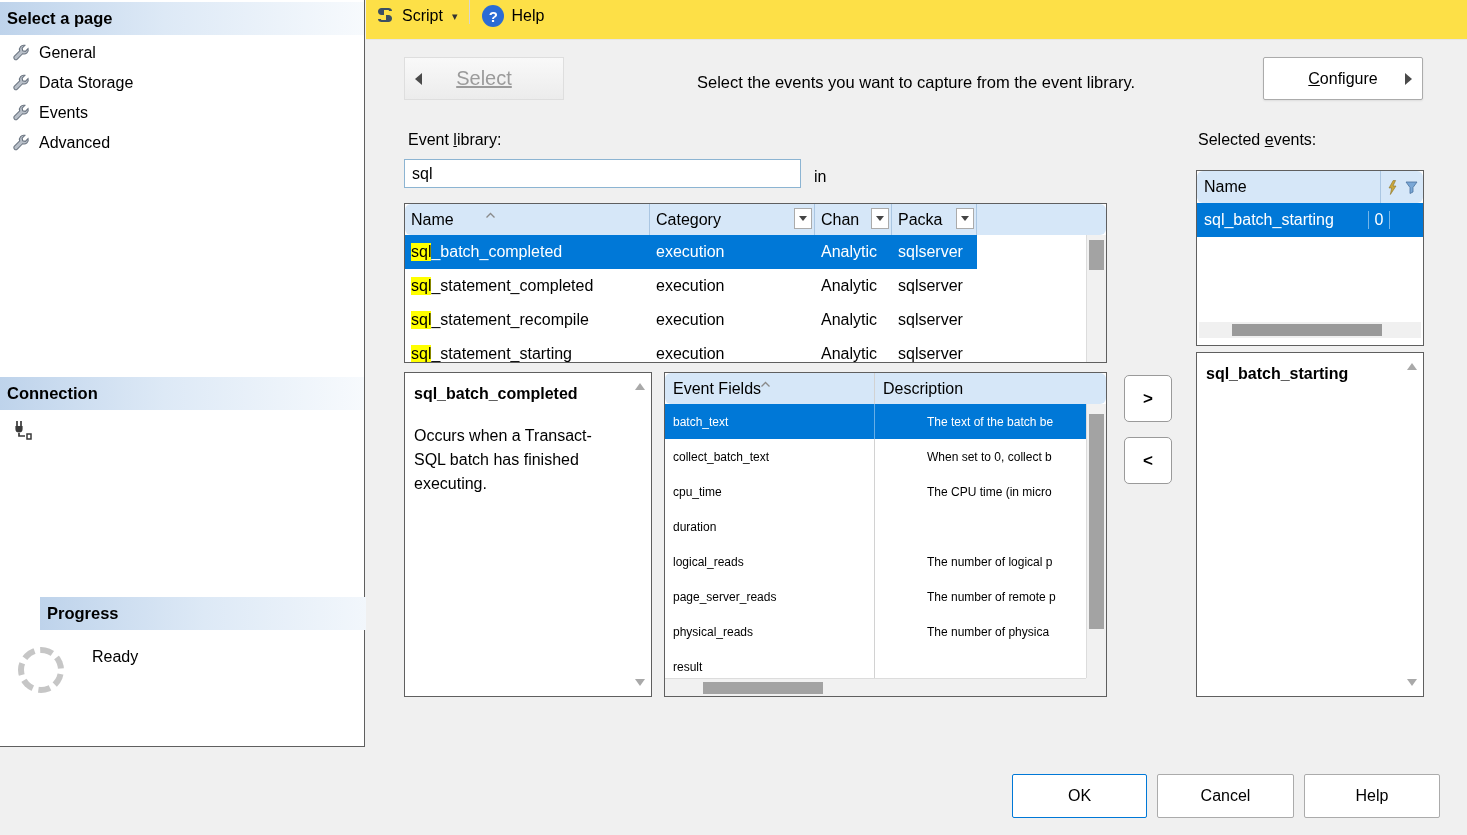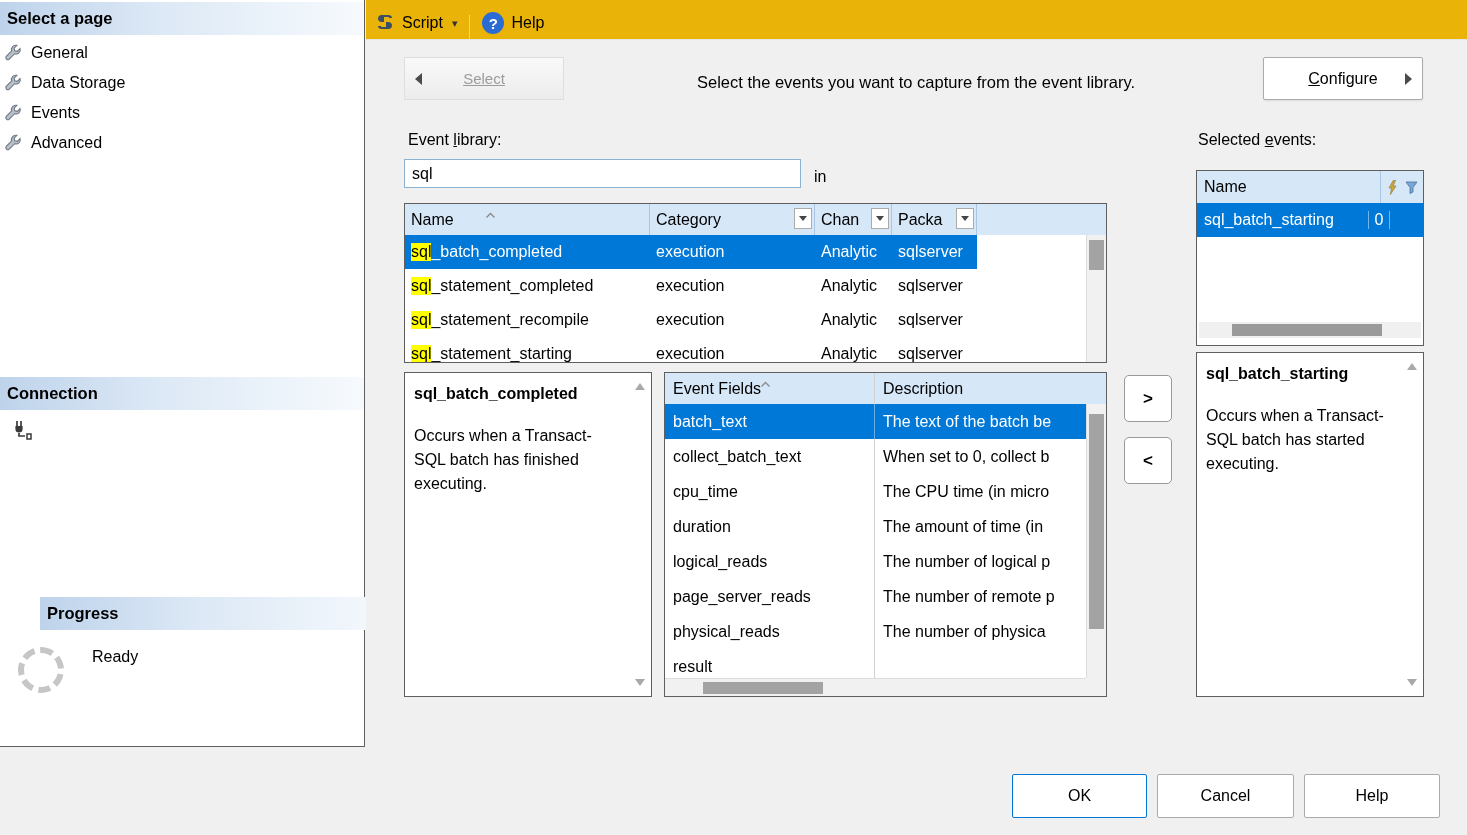--- a/index.html
+++ b/index.html
@@ -11,43 +11,43 @@
   
   .sidebar { position:absolute; left:0; top:0; width:365px; height:747px; background:#fff;
              border-right:1px solid #5f5f5f; border-bottom:1px solid #5f5f5f; }
   .side-header { position:absolute; left:0; width:100%; height:33px; display:flex; align-items:center;
                  padding-left:7px; font-weight:bold; font-size:16.5px;
                  background:linear-gradient(90deg,#bed3eb 0%, #dde9f6 45%, #f7fafd 100%); }
   .sh-select { top:2px; }
   .sh-conn   { top:377px; }
   .sh-prog   { top:597px;margin-left:40px; }
   .page-list { position:absolute; top:38px; left:0; width:100%; }
-  .page-item { height:30px; display:flex; align-items:center; gap:9px; padding-left:4px; cursor:default; }
+  .page-item { height:30px; display:flex; align-items:center; gap:9px; padding-left:12px; cursor:default; }
   .page-item .ic { width:18px; height:18px; display:inline-flex; }
   .conn-icon { position:absolute; left:12px; top:420px; }
   .progress-area { position:absolute; left:0; top:645px; width:100%; height:70px; }
   .spinner { position:absolute; left:18px; top:2px; width:46px; height:46px; border-radius:50%;
              border:6px dashed #c6c6c6; }
   .ready-text { position:absolute; left:92px; top:3px; font-size:16px; }
 
   
-  .toolbar { position:absolute; left:366px; top:0; right:0; height:40px; background:#eab308;
-             border-bottom:1px solid #e6e6e6; display:flex; align-items:flex-end; }
+  .toolbar { position:absolute; left:366px; top:0; right:0; height:40px; background:#fde047;
+             border-bottom:1px solid #e6e6e6; display:flex; align-items:flex-start; }
   .tool-btn { display:flex; align-items:center; gap:7px; height:32px; padding:0 9px; cursor:default; }
   .dd-arrow { font-size:11px; color:#333; margin-left:2px; }
   .vsep { width:1px; height:24px; background:#d5d5d5; margin:0 3px; }
   .help-circle { width:22px; height:22px; border-radius:50%; background:#2b6cd4; color:#fff;
                  font-weight:bold; font-size:15px; display:flex; align-items:center; justify-content:center; }
 
   
   .content { position:absolute; left:366px; top:40px; width:1101px; height:707px; background:#f0f0f0; }
 
   .select-btn { position:absolute; left:38px; top:17px; width:160px; height:43px;
                 background:linear-gradient(#f9f9f9,#ececec); border:1px solid #dedede;
-                display:flex; align-items:center; justify-content:center; gap:10px; font-size:15px; }
+                display:flex; align-items:center; justify-content:center; gap:10px; font-size:20px; }
   .select-btn .lbl { color:#9b9b9b; text-decoration:underline; }
   .tri-left  { width:0; height:0; border-top:6px solid transparent; border-bottom:6px solid transparent;
                border-right:7px solid #4a4a4a; position:absolute; left:10px; }
   .tri-right { width:0; height:0; border-top:6px solid transparent; border-bottom:6px solid transparent;
                border-left:7px solid #4a4a4a; position:absolute; right:10px; }
 
   .instruction { position:absolute; left:250px; top:33px; width:600px; text-align:center; font-size:16.5px; }
 
   .configure-btn { position:absolute; left:897px; top:17px; width:160px; height:43px; background:#fff;
                    border:1px solid #ababab; border-radius:2px; font-size:16px;
@@ -61,21 +61,21 @@
 
   .search-input { position:absolute; left:38px; top:119px; width:397px; height:29px;
                   border:1px solid #8cb4d2; padding:0 7px; font:16px "Liberation Sans",sans-serif; }
 
   .scope-dd { position:absolute; left:475px; top:121px; width:266px; height:30px; background:#fff;
               border:1px solid #ababab; display:flex; align-items:center; padding-left:9px; font-size:16px; }
   .scope-dd svg { position:absolute; right:9px; top:11px; }
 
   
   .panel { position:absolute; background:#fff; border:1px solid #5f5f5f; overflow:hidden; }
-  .t-header { display:flex; background:#d6e7f8; align-items:center; position:relative; }
+  .t-header { display:flex; background:#d6e7f8; align-items:center; position:relative;border-radius:6px; }
   .t-cell { display:flex; align-items:center; height:100%; position:relative; }
   .hdr-sep { border-right:1px solid #aac6e2; }
   .combo-btn { position:absolute; right:2px; top:4px; width:18px; height:21px; background:#fff;
                border:1px solid #ababab; display:flex; align-items:center; justify-content:center; }
   .chev { width:0; height:0; border-left:4px solid transparent; border-right:4px solid transparent;
           border-top:5px solid #444; }
   .sort-caret { position:absolute; top:1px; }
   .hl { background:#ffff00; color:#000; }
   .row-sel { background:#0078d7; color:#fff; }
 
@@ -97,21 +97,21 @@
   .arr-up, .arr-down { position:absolute; right:6px; width:0; height:0;
                        border-left:5px solid transparent; border-right:5px solid transparent; }
   .arr-up   { top:10px;   border-bottom:7px solid #a9a9a9; }
   .arr-down { bottom:10px; border-top:7px solid #a9a9a9; }
   .d-event { left:38px; top:332px; width:248px; height:325px; }
   .d-sel   { left:830px; top:312px; width:228px; height:345px; }
 
   
   .fields-table { left:298px; top:332px; width:443px; height:325px; }
   .fields-table .t-header { height:31px; }
-  .ft-row { display:flex; height:35px; width:421px; align-items:center; font-size:16px; }
+  .ft-row { display:flex; height:35px; width:421px; align-items:center; font-size:12px;gap:44px; }
   .c-field { width:210px; padding-left:8px; border-right:1px solid #d2d2d2; overflow:hidden; white-space:nowrap; }
   .c-fdesc { flex:1; padding-left:8px; overflow:hidden; white-space:nowrap; }
   .row-sel .c-field { border-right-color:rgba(255,255,255,.4); }
   .vs-fields { top:31px; bottom:18px; }
   .hscroll { position:absolute; left:0; right:20px; bottom:0; height:18px; background:#f1f1f1;
              border-top:1px solid #dcdcdc; }
   .hthumb { position:absolute; top:3px; height:12px; background:#a3a3a3; }
   .sb-corner { position:absolute; right:0; bottom:0; width:20px; height:18px; background:#f1f1f1; }
 
   
@@ -339,21 +339,20 @@
       <div class="ft-row">
         <div class="t-cell c-field">collect_batch_text</div>
         <div class="t-cell c-fdesc">When set to 0, collect b</div>
       </div>
       <div class="ft-row">
         <div class="t-cell c-field">cpu_time</div>
         <div class="t-cell c-fdesc">The CPU time (in micro</div>
       </div>
       <div class="ft-row">
         <div class="t-cell c-field">duration</div>
-        <div class="t-cell c-fdesc">The amount of time (in</div>
       </div>
       <div class="ft-row">
         <div class="t-cell c-field">logical_reads</div>
         <div class="t-cell c-fdesc">The number of logical p</div>
       </div>
       <div class="ft-row">
         <div class="t-cell c-field">page_server_reads</div>
         <div class="t-cell c-fdesc">The number of remote p</div>
       </div>
       <div class="ft-row">
@@ -401,21 +400,20 @@
         <div class="st-count">0</div>
         <div class="st-fill row-sel"></div>
       </div>
       <div class="sel-hscroll">
         <div class="sel-hthumb"></div>
       </div>
     </div>
 
     <div class="panel desc-panel d-sel">
       <div class="desc-title">sql_batch_starting</div>
-      <div>Occurs when a Transact-SQL batch has started executing.</div>
       <span class="arr-up"></span>
       <span class="arr-down"></span>
     </div>
 
   </div>
 
   <div class="footer">
     <button class="f-btn f-ok">OK</button>
     <button class="f-btn f-cancel">Cancel</button>
     <button class="f-btn f-help">Help</button>

